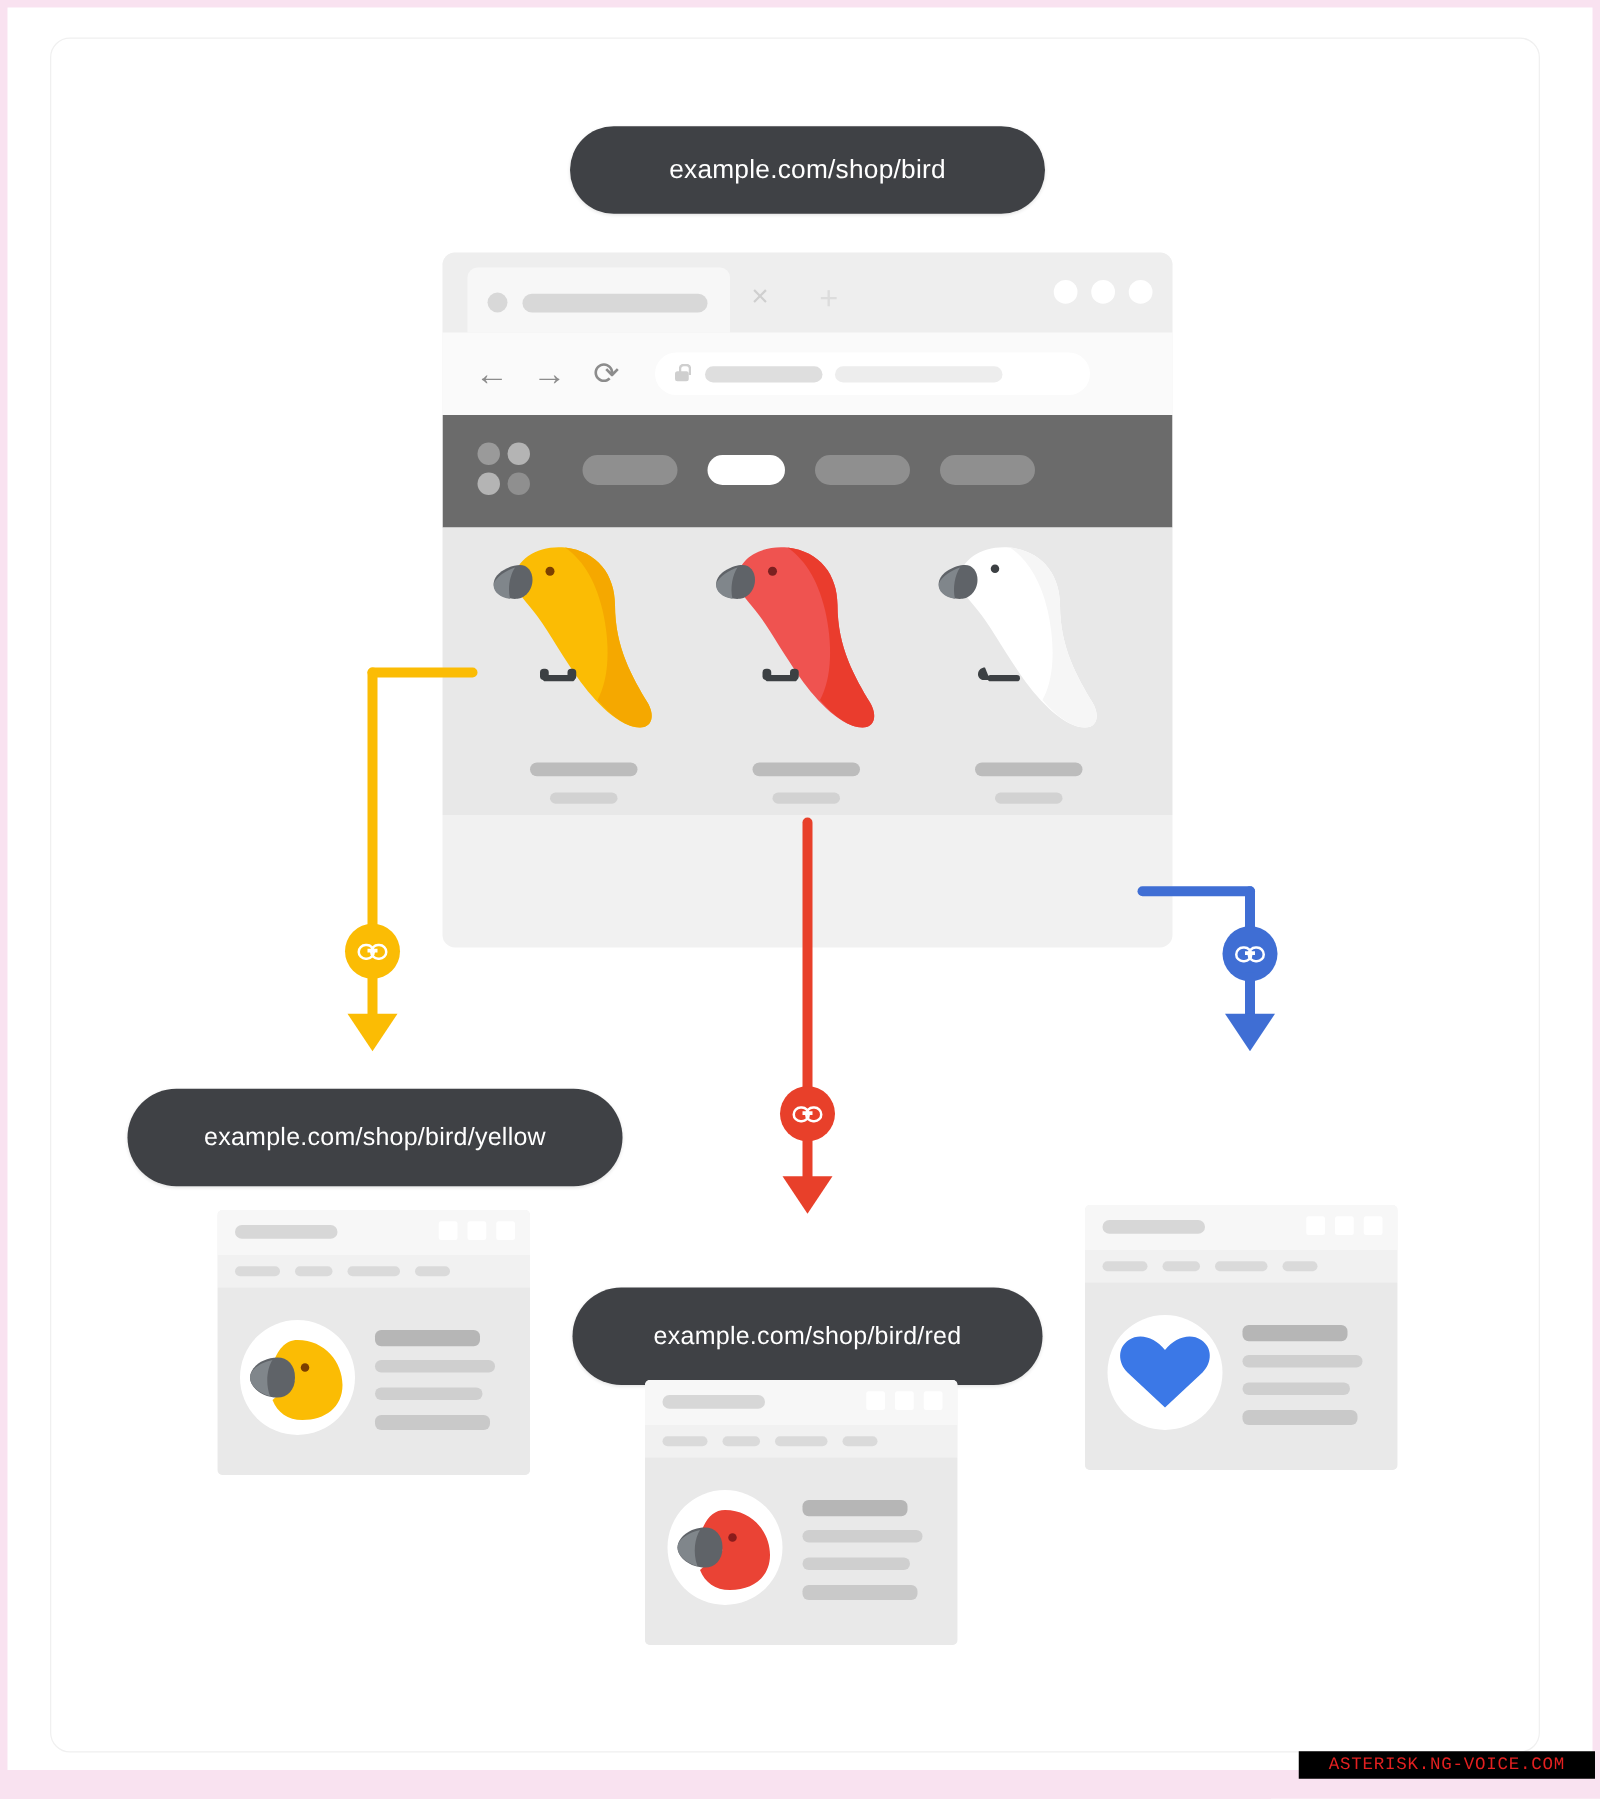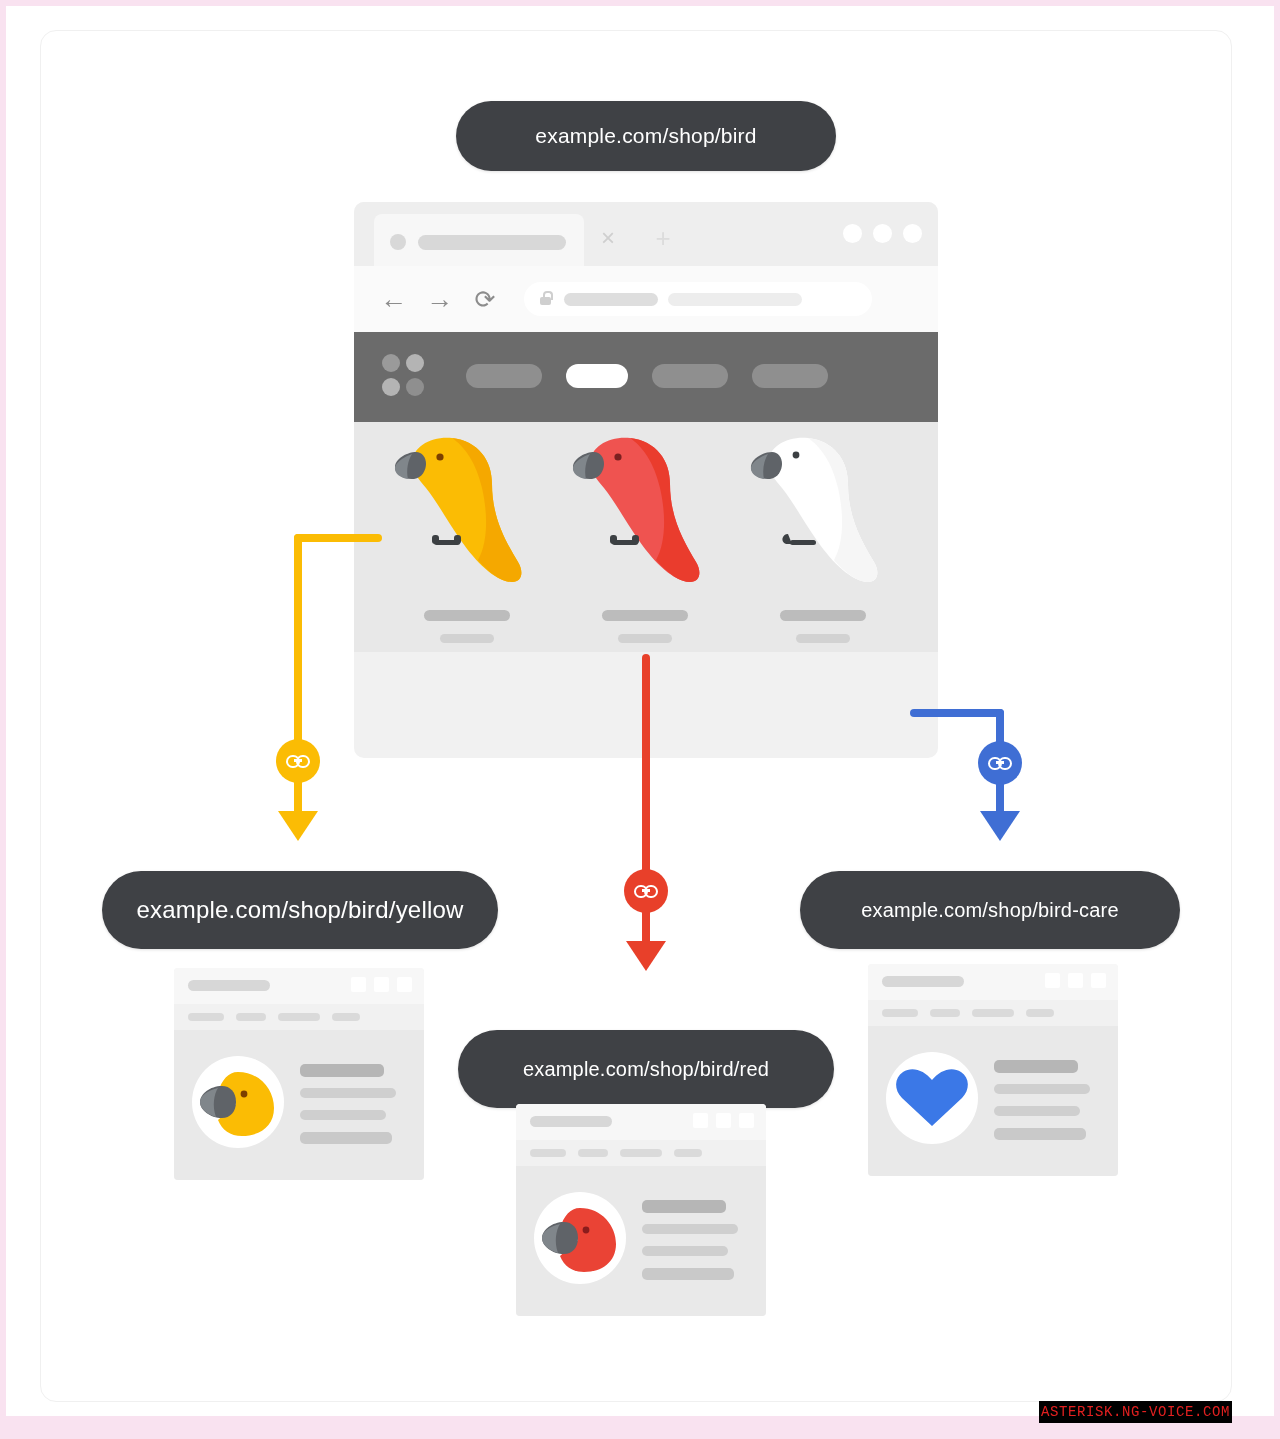--- a/index.html
+++ b/index.html
@@ -22,21 +22,21 @@
   .url-pill{
     position:absolute;
     background:#3f4145;color:#ffffff;
     border-radius:40px;
     display:flex;align-items:center;justify-content:center;
     font-size:21px;letter-spacing:.2px;
     box-shadow:0 1px 3px rgba(0,0,0,.12);
     white-space:nowrap;
   }
   #url-main{left:450px;top:95px;width:380px;height:70px;}
-  #url-yellow{left:96px;top:865px;width:396px;height:78px;font-size:24px;}
+  #url-yellow{left:96px;top:865px;width:396px;height:78px;font-size:20px;}
   #url-care{left:794px;top:865px;width:380px;height:78px;font-size:20px;}
   #url-red{left:452px;top:1000px;width:376px;height:78px;font-size:20px;margin-top:24px;}
 
   
   .browser{
     position:absolute;left:348px;top:196px;width:584px;height:556px;
     background:#f1f1f1;border-radius:10px;overflow:hidden;
   }
   .bw-tabbar{position:absolute;left:0;top:0;width:100%;height:64px;background:#eeeeee;}
   .bw-tab{
@@ -125,21 +125,21 @@
   .mini-lines i:nth-child(1){left:126px;top:34px;width:84px;height:13px;background:#b6b6b6;}
   .mini-lines i:nth-child(2){left:126px;top:58px;width:96px;height:10px;background:#cfcfcf;}
   .mini-lines i:nth-child(3){left:126px;top:80px;width:86px;height:10px;background:#cfcfcf;}
   .mini-lines i:nth-child(4){left:126px;top:102px;width:92px;height:12px;background:#c9c9c9;}
 
   .watermark{
     position:absolute;left:1039px;top:1401px;
     background:#000000;color:#e32020;
     font-family:"Liberation Mono", monospace;
     font-size:14px;letter-spacing:.6px;
-    padding:3px 2px;white-space:nowrap;
+    padding:3px 24px;white-space:nowrap;
   }
 </style>
 </head>
 <body>
 
 <div class="page-frame">
   <div class="inner-card"></div>
 
   <div class="url-pill" id="url-main">example.com/shop/bird</div>
 
@@ -276,21 +276,20 @@
           <span class="ring l"></span>
           <span class="ring r"></span>
           <span class="bar"></span>
         </span>
     </span>
     <span class="seg" style="left:990px;top:772px;width:8px;height:36px;background:#3f6ed4;"></span>
     <span class="arrowhead" style="left:974px;top:805px;border-top:30px solid #3f6ed4;"></span>
   </div>
 
   <div class="url-pill" id="url-yellow">example.com/shop/bird/yellow</div>
-  <div class="url-pill" id="url-care">example.com/shop/bird-care</div>
   <div class="url-pill" id="url-red">example.com/shop/bird/red</div>
 
   <div class="mini" style="left:168px;top:962px;">
     <div class="mini-head">
       <span class="mini-addr"></span>
       <span class="mini-dots">
           <i></i>
           <i></i>
           <i></i>
         </span>

